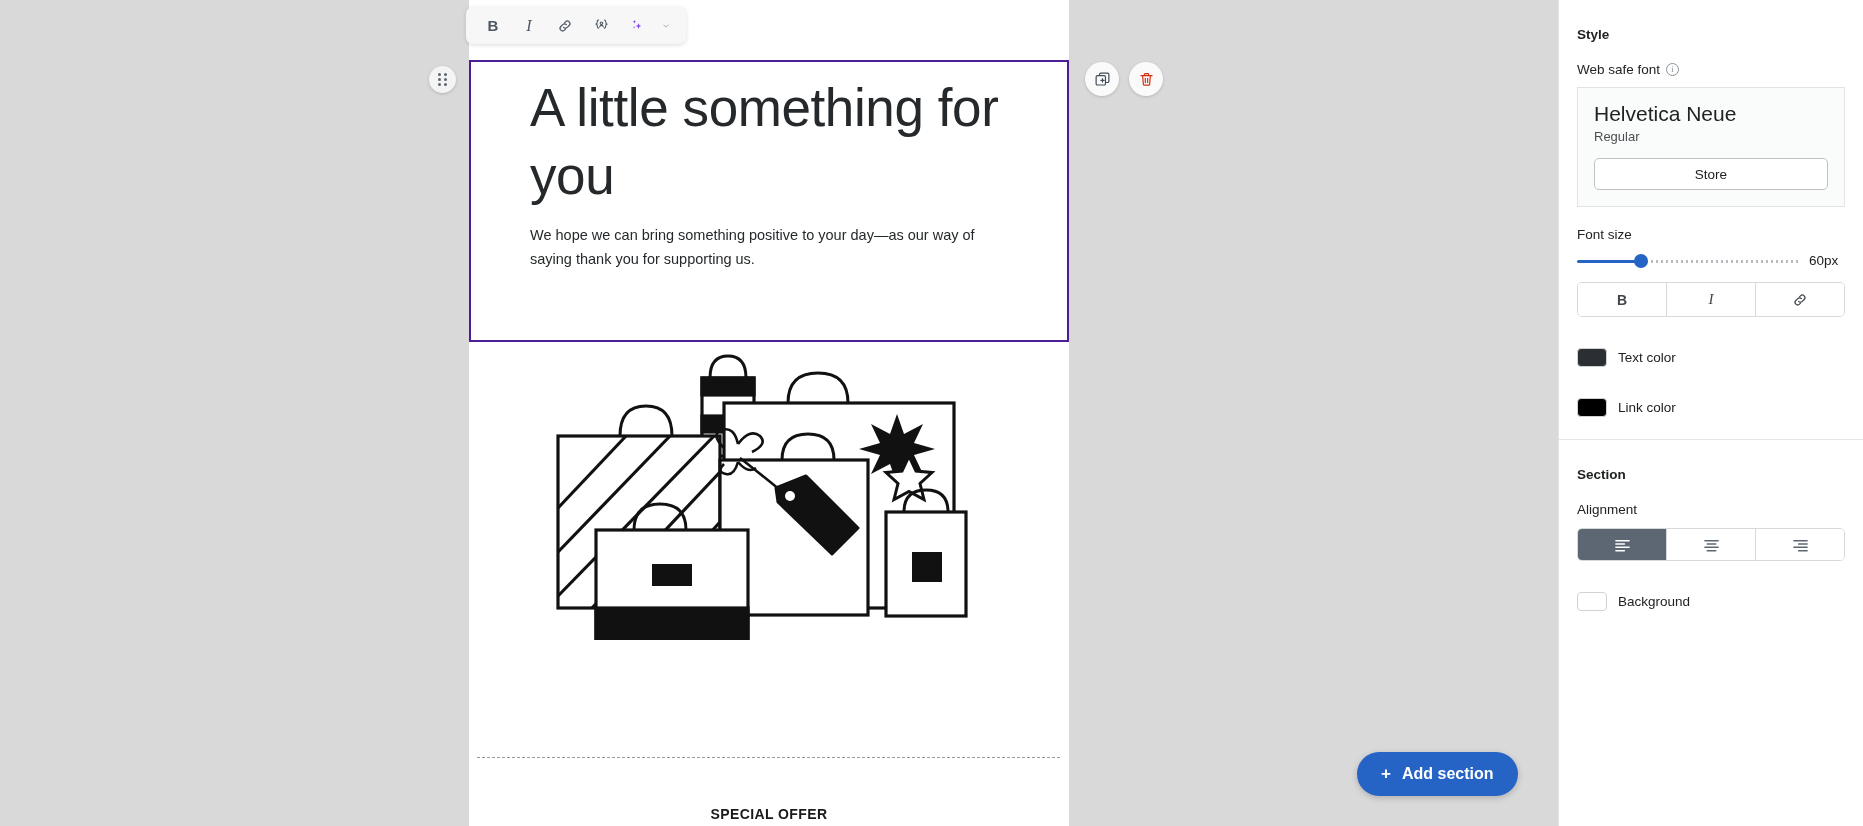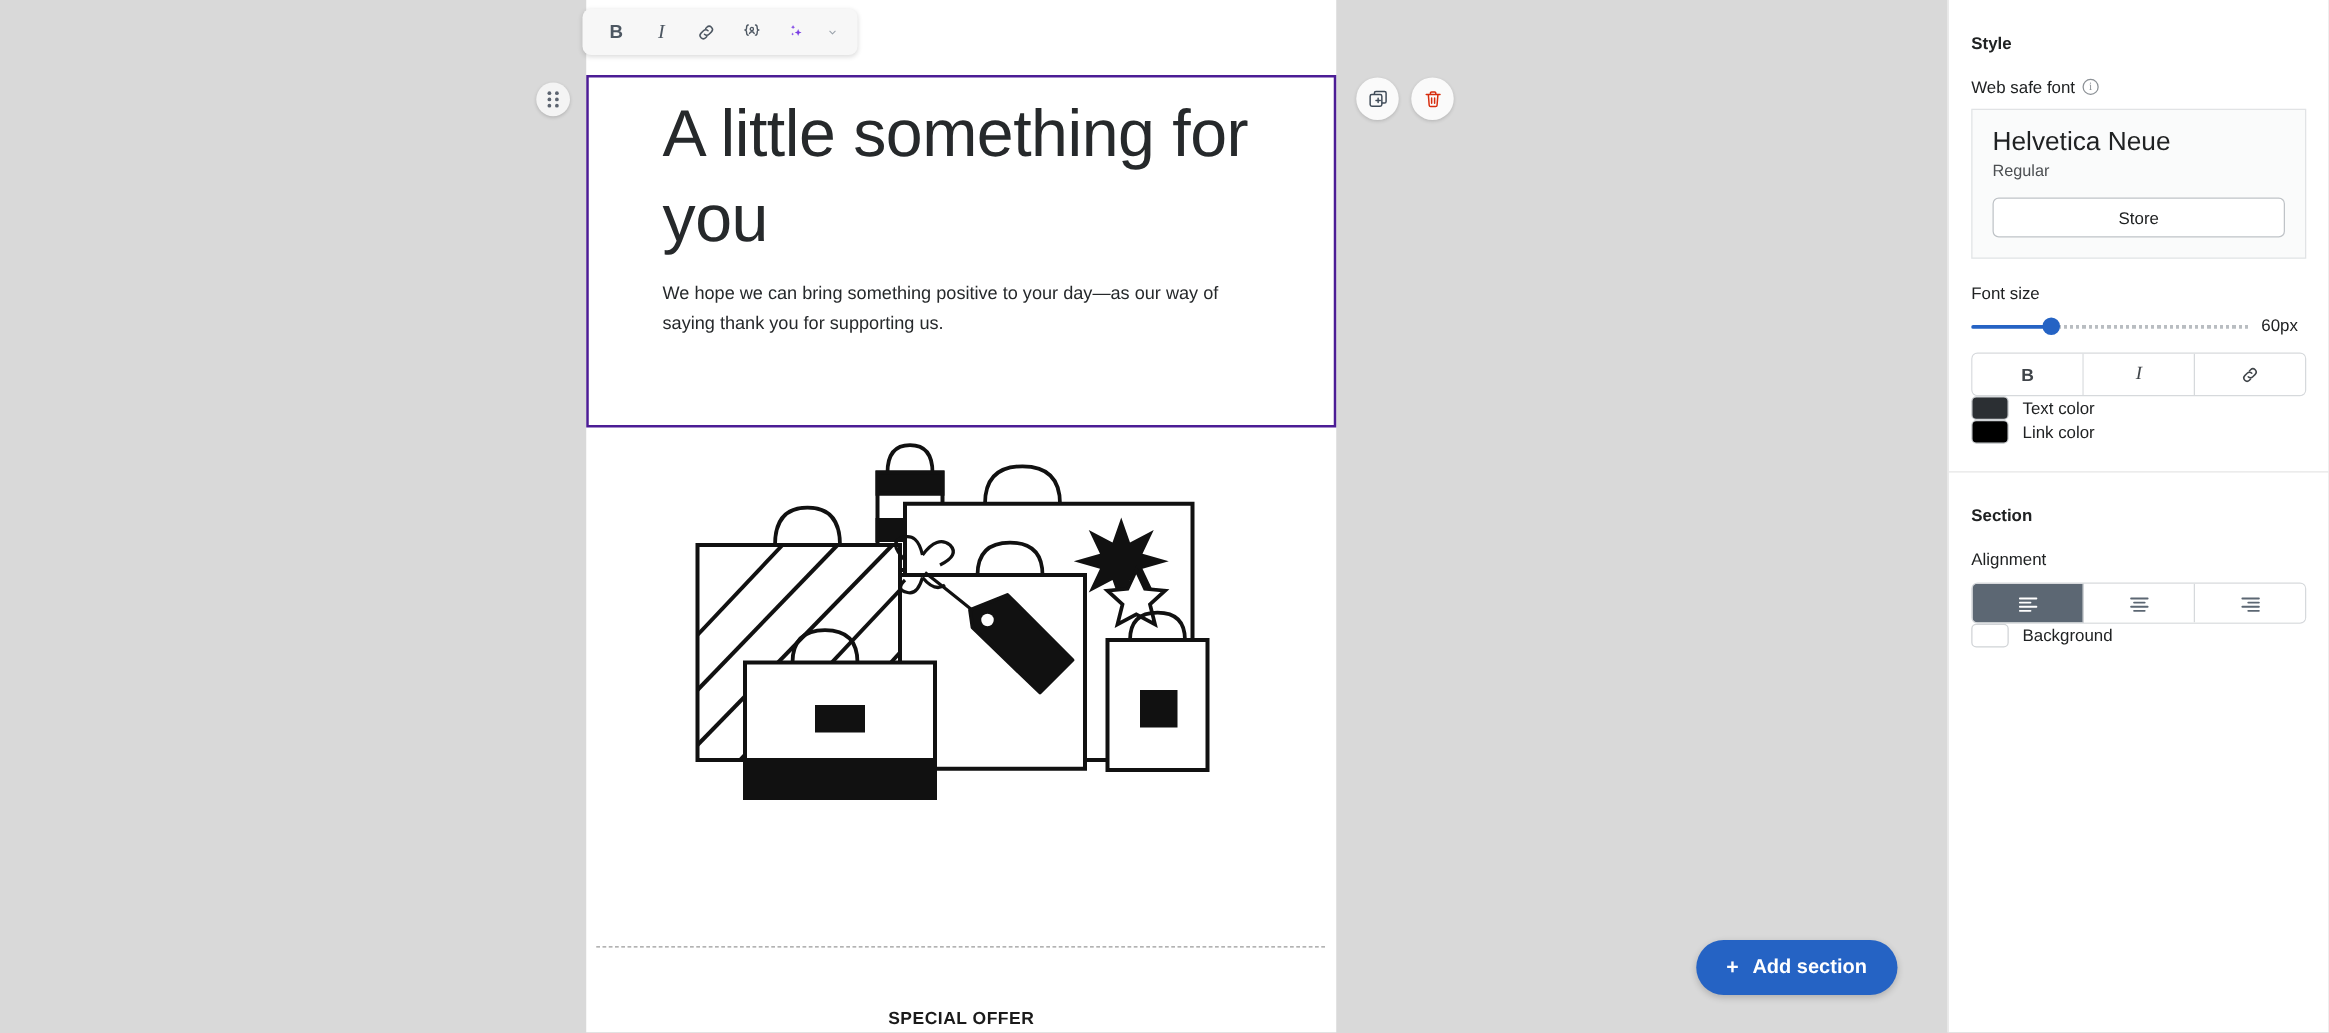--- a/index.html
+++ b/index.html
@@ -255,21 +255,21 @@
     color: #40454a; font-size: 14px;
     font-family: "Liberation Sans", sans-serif;
   }
   .seg:last-child { border-right: none; }
   .seg.bold { font-weight: 700; }
   .seg.italic { font-style: italic; font-family: "Liberation Serif", serif; font-size: 15px; }
 
   
   .color-row {
     display: flex; align-items: center; gap: 11px;
-    margin-top: 0;
+    margin-top: 31px;
     text-align: right;
   }
   .swatch {
     width: 30px; height: 19px; border-radius: 4px;
     border: 1px solid #d0d3d6;
     cursor: pointer;
   }
   .color-label { font-size: 13.5px; color: #202223; }
 
   

